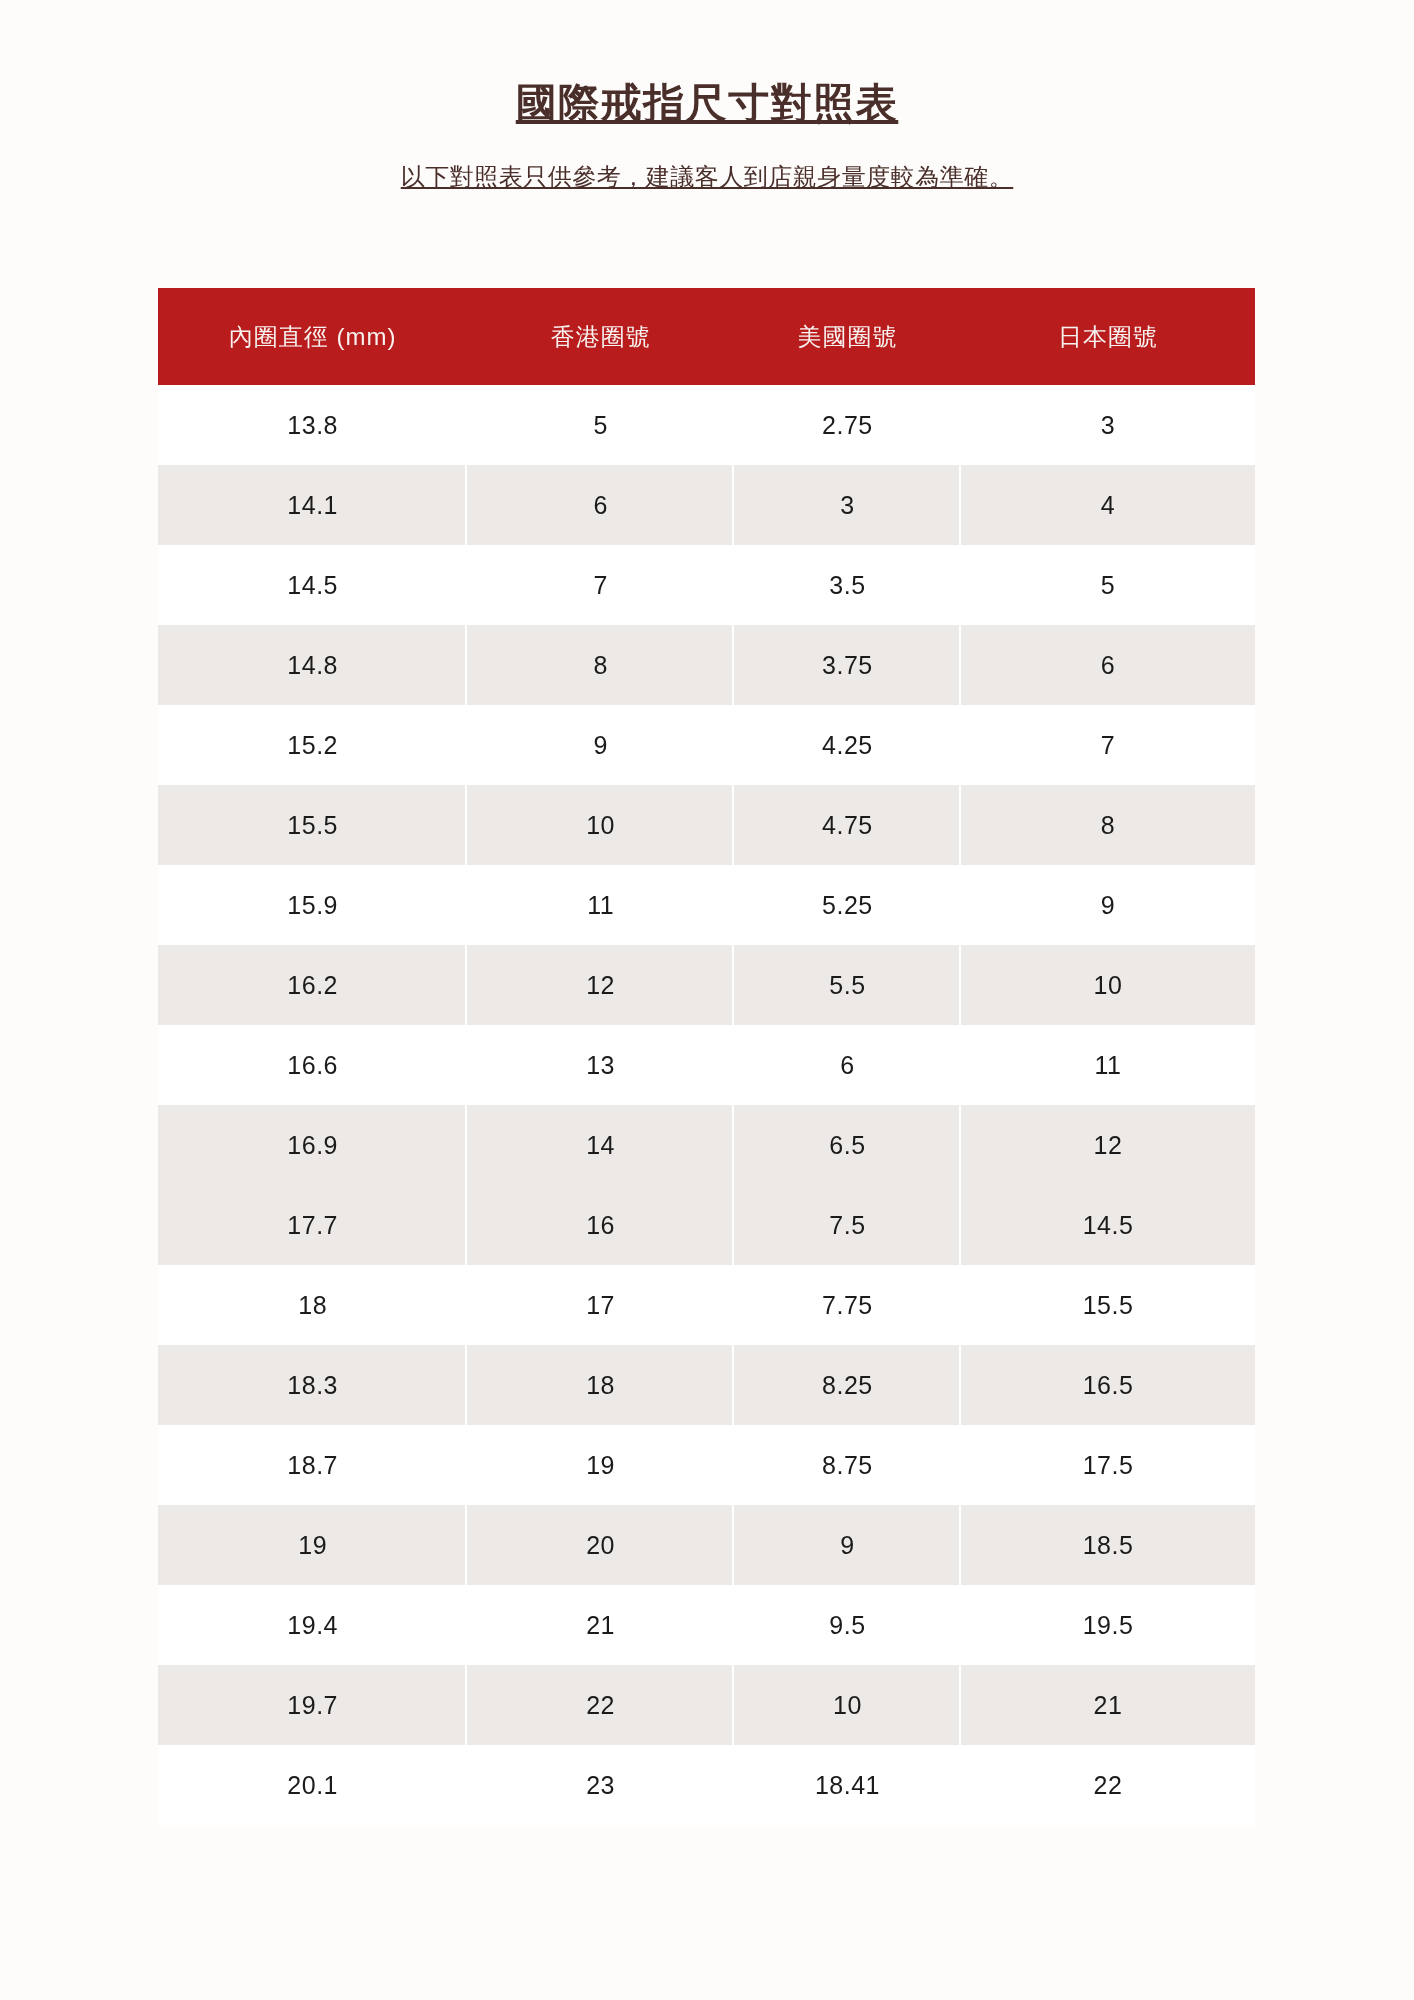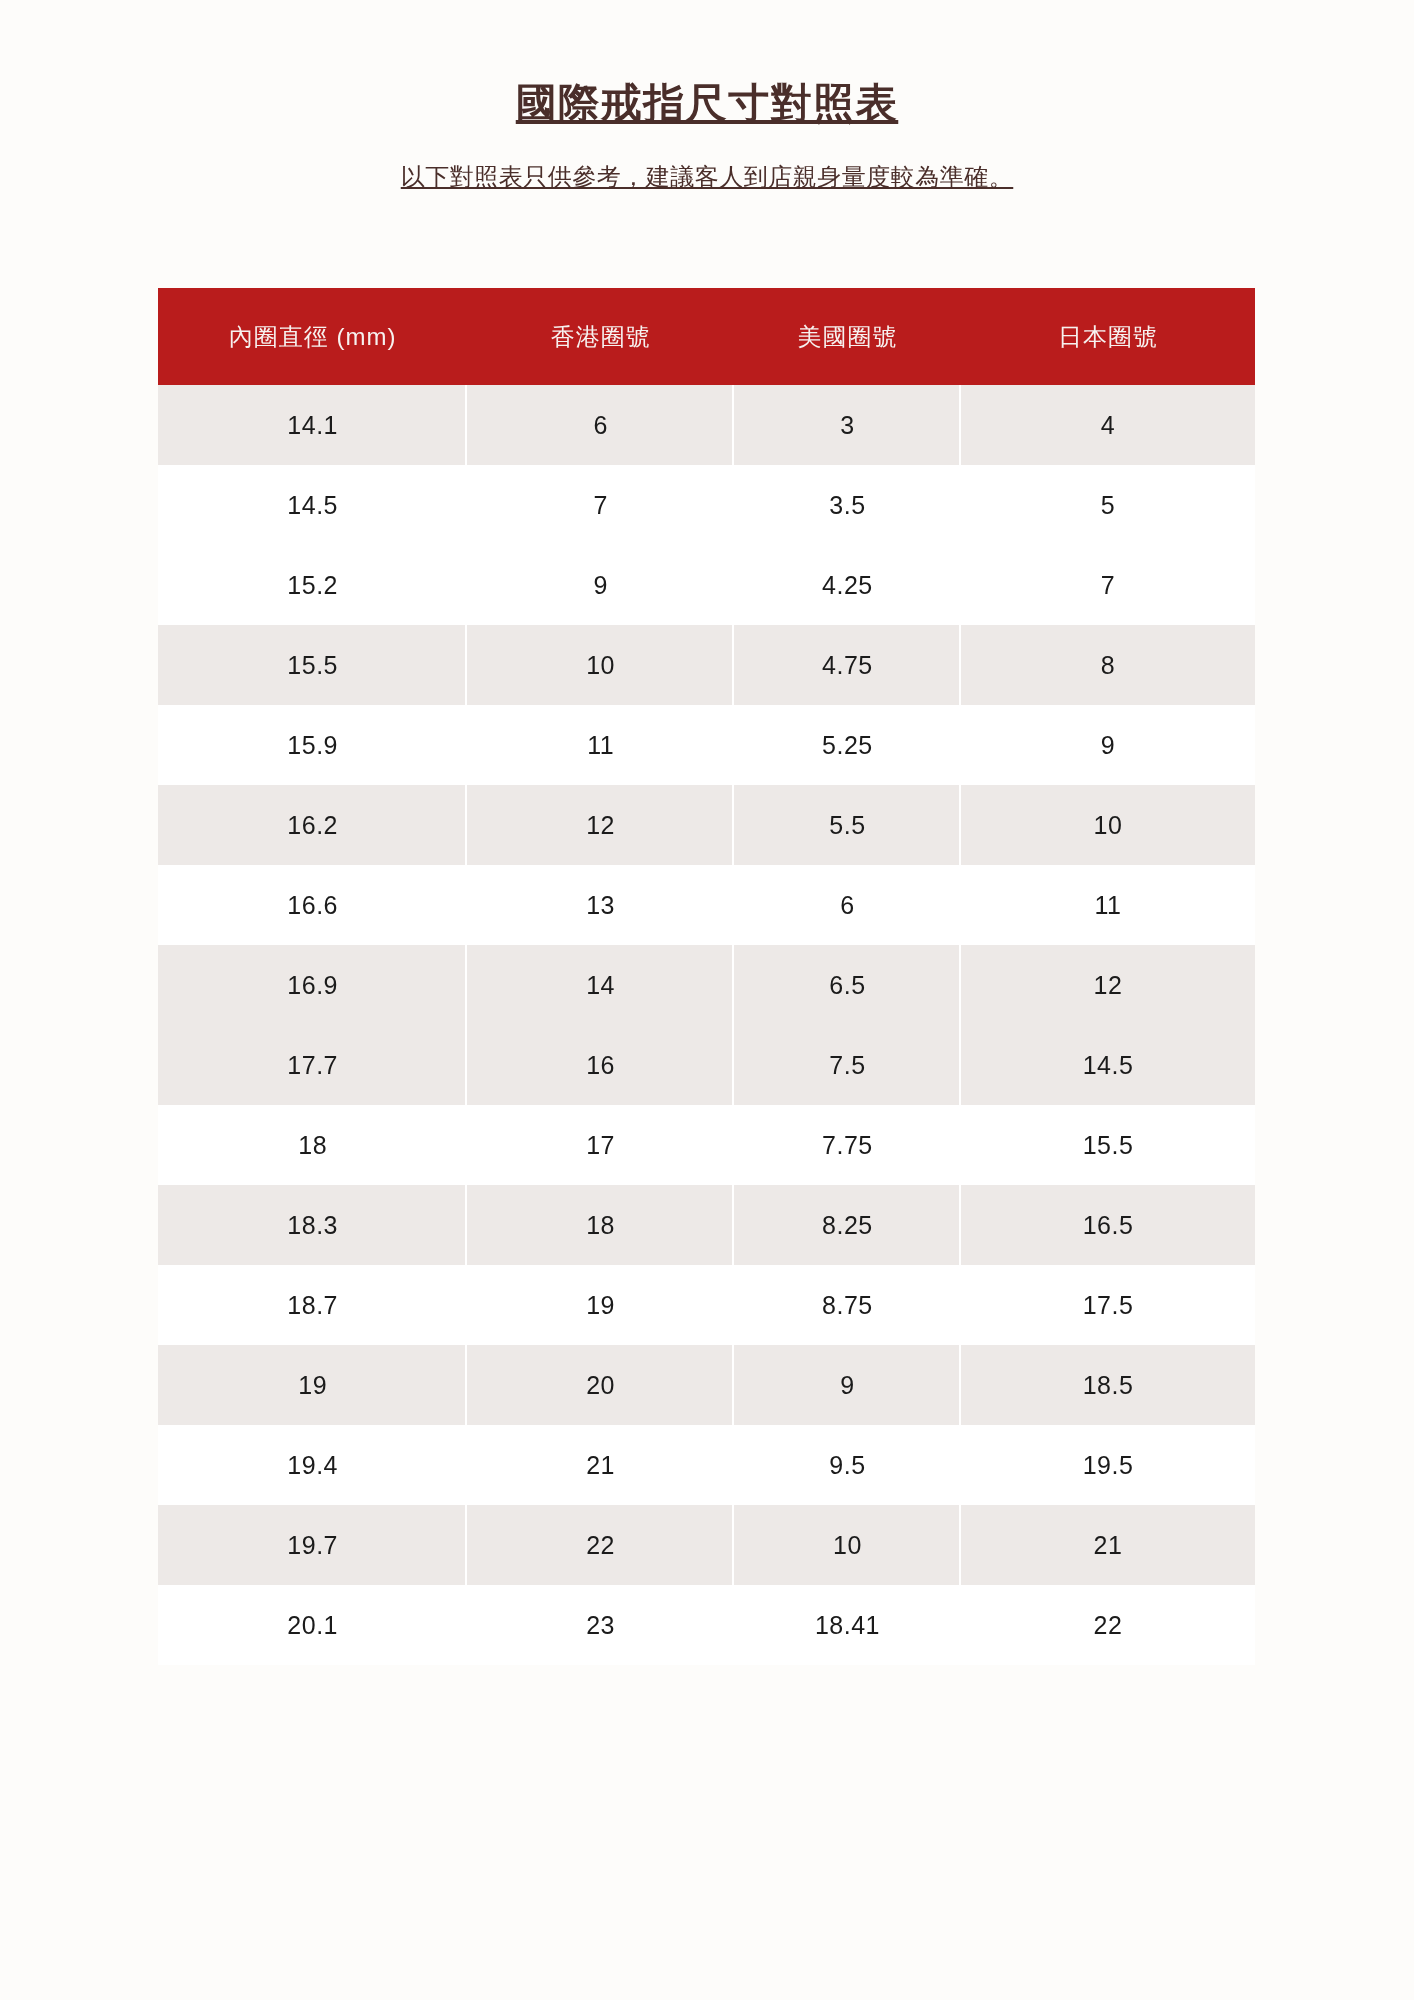--- a/index.html
+++ b/index.html
@@ -119,32 +119,44 @@
       </colgroup>
       <thead>
         <tr>
           <th>內圈直徑 (mm)</th>
           <th>香港圈號</th>
           <th>美國圈號</th>
           <th>日本圈號</th>
         </tr>
       </thead>
       <tbody id="table-body">
+          <tr>
+            <td>13.8</td>
+            <td>5</td>
+            <td>2.75</td>
+            <td>3</td>
+          </tr>
           <tr class="striped">
             <td>14.1</td>
             <td>6</td>
             <td>3</td>
             <td>4</td>
           </tr>
           <tr>
             <td>14.5</td>
             <td>7</td>
             <td>3.5</td>
             <td>5</td>
           </tr>
+          <tr class="striped">
+            <td>14.8</td>
+            <td>8</td>
+            <td>3.75</td>
+            <td>6</td>
+          </tr>
           <tr>
             <td>15.2</td>
             <td>9</td>
             <td>4.25</td>
             <td>7</td>
           </tr>
           <tr class="striped">
             <td>15.5</td>
             <td>10</td>
             <td>4.75</td>

